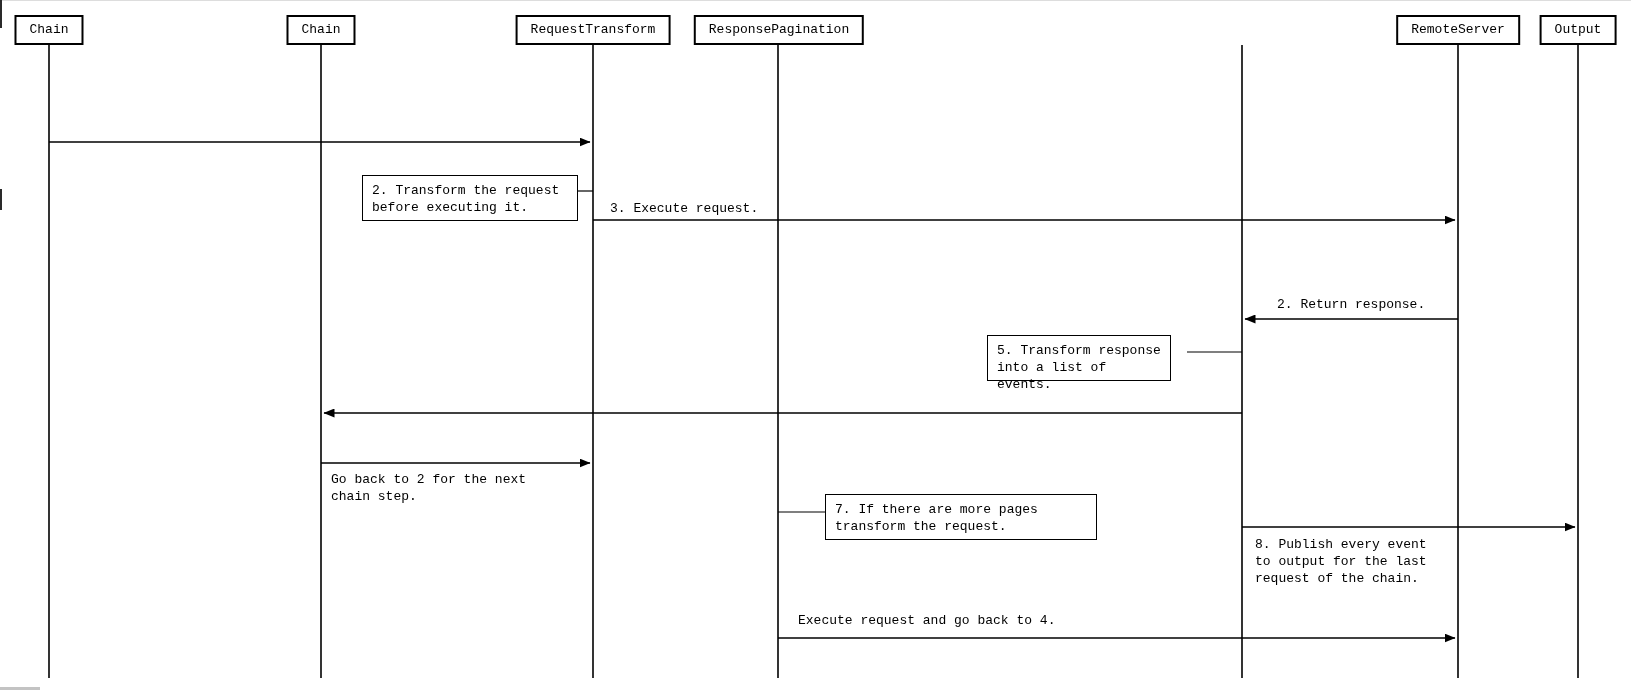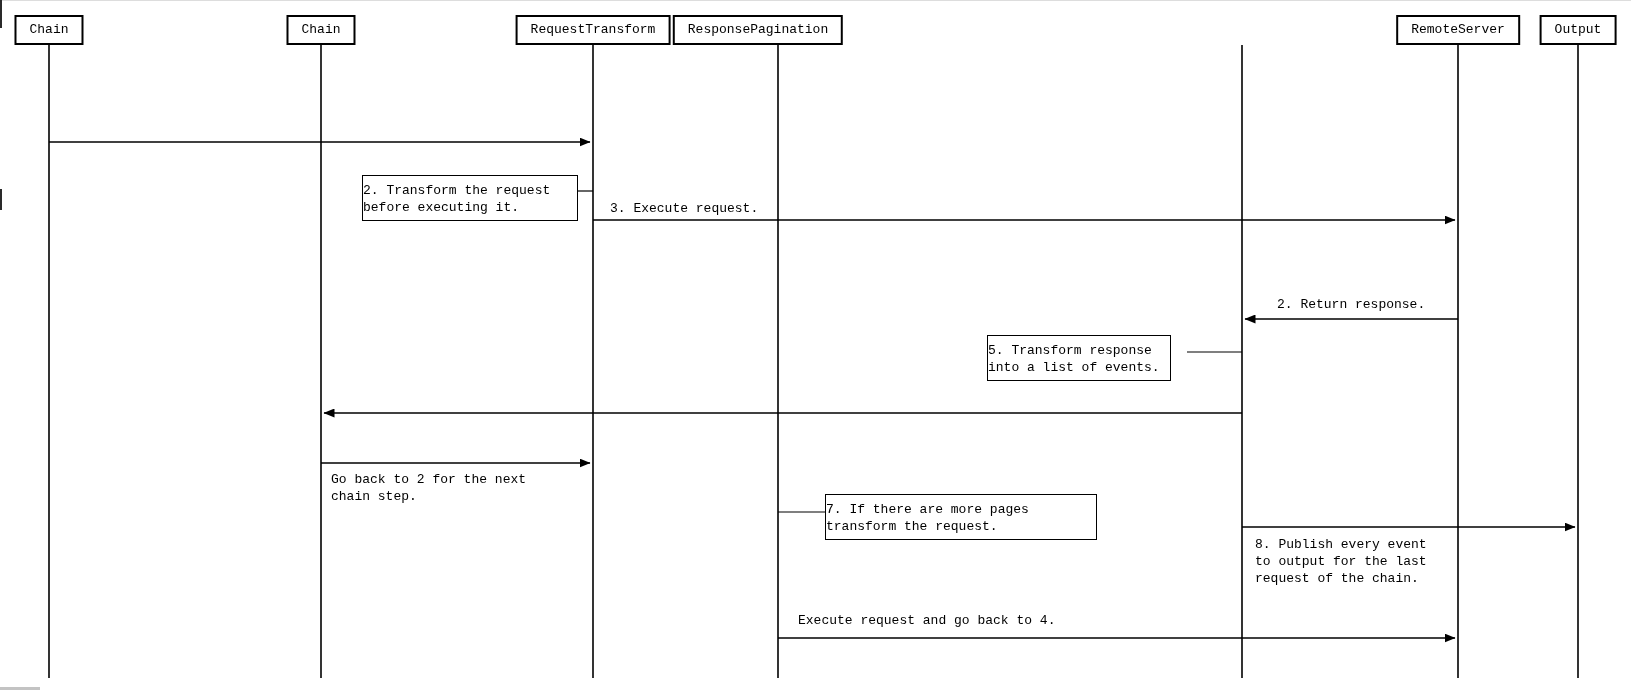--- a/index.html
+++ b/index.html
@@ -41,21 +41,21 @@
     position: absolute;
     white-space: pre-line;
     line-height: 17px;
     background: transparent;
   }
   .note-box {
     position: absolute;
     box-sizing: border-box;
     border: 1px solid #000000;
     background: #ffffff;
-    padding: 6px 0;
+    padding: 6px 9px;
     white-space: pre-line;
     line-height: 17px;
   }
   .edge-artifact {
     position: absolute;
     background: #2a2a2a;
   }
 </style>
 </head>
 <body>
@@ -94,21 +94,21 @@
     <g stroke="#000000" stroke-width="1.2">
       <line x1="578" y1="191" x2="593" y2="191"></line>
       <line x1="1187" y1="352" x2="1242" y2="352"></line>
       <line x1="778" y1="512" x2="825" y2="512"></line>
     </g>
   </svg>
 
   <div class="actor-box" style="left:49px">Chain</div>
   <div class="actor-box" style="left:321px">Chain</div>
   <div class="actor-box" style="left:593px">RequestTransform</div>
-  <div class="actor-box" style="left:758px">ResponsePagination</div>
+  <div class="actor-box" style="left:779px">ResponsePagination</div>
   <div class="actor-box" style="left:1458px">RemoteServer</div>
   <div class="actor-box" style="left:1578px">Output</div>
 
   <div class="msg" style="left:610px;  top:200px">3. Execute request.</div>
   <div class="msg" style="left:1277px; top:296px">2. Return response.</div>
   <div class="msg" style="left:331px;  top:471px">Go back to 2 for the next
 chain step.</div>
   <div class="msg" style="left:1255px; top:536px">8. Publish every event
 to output for the last
 request of the chain.</div>

